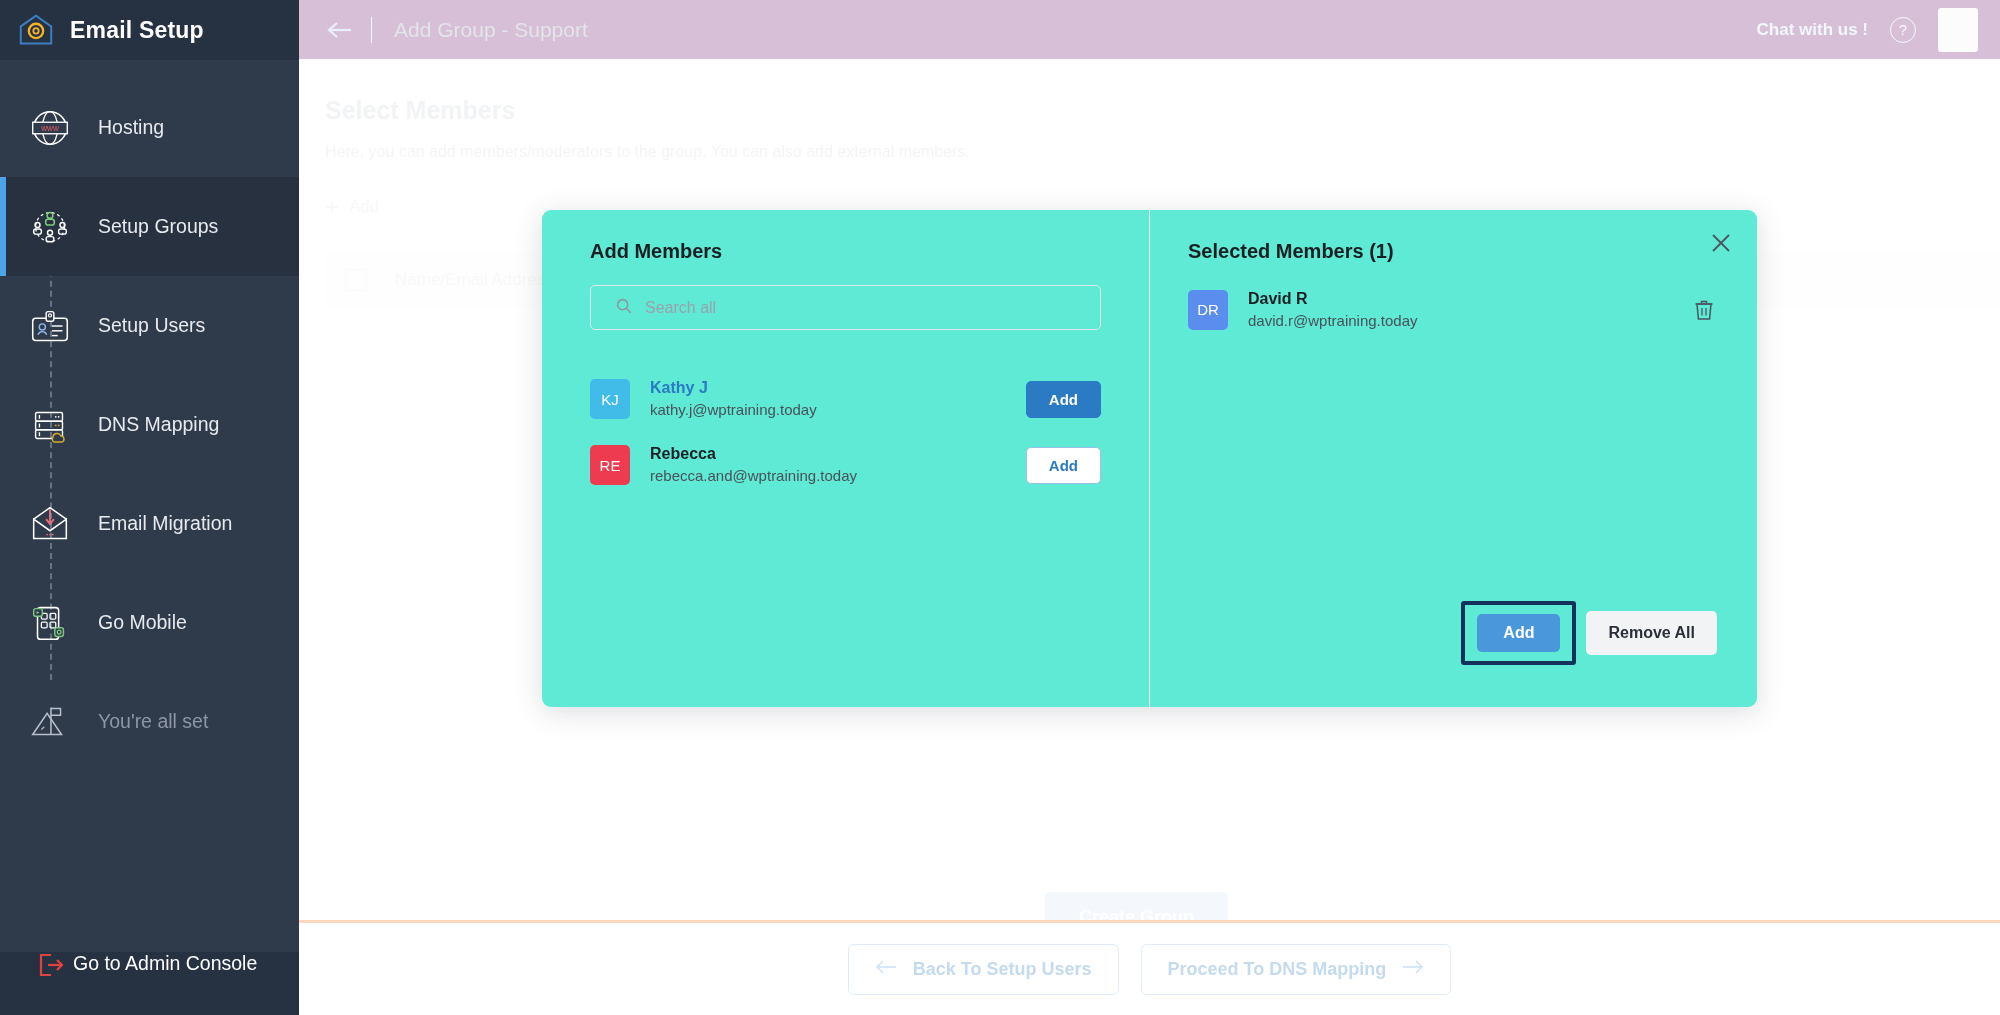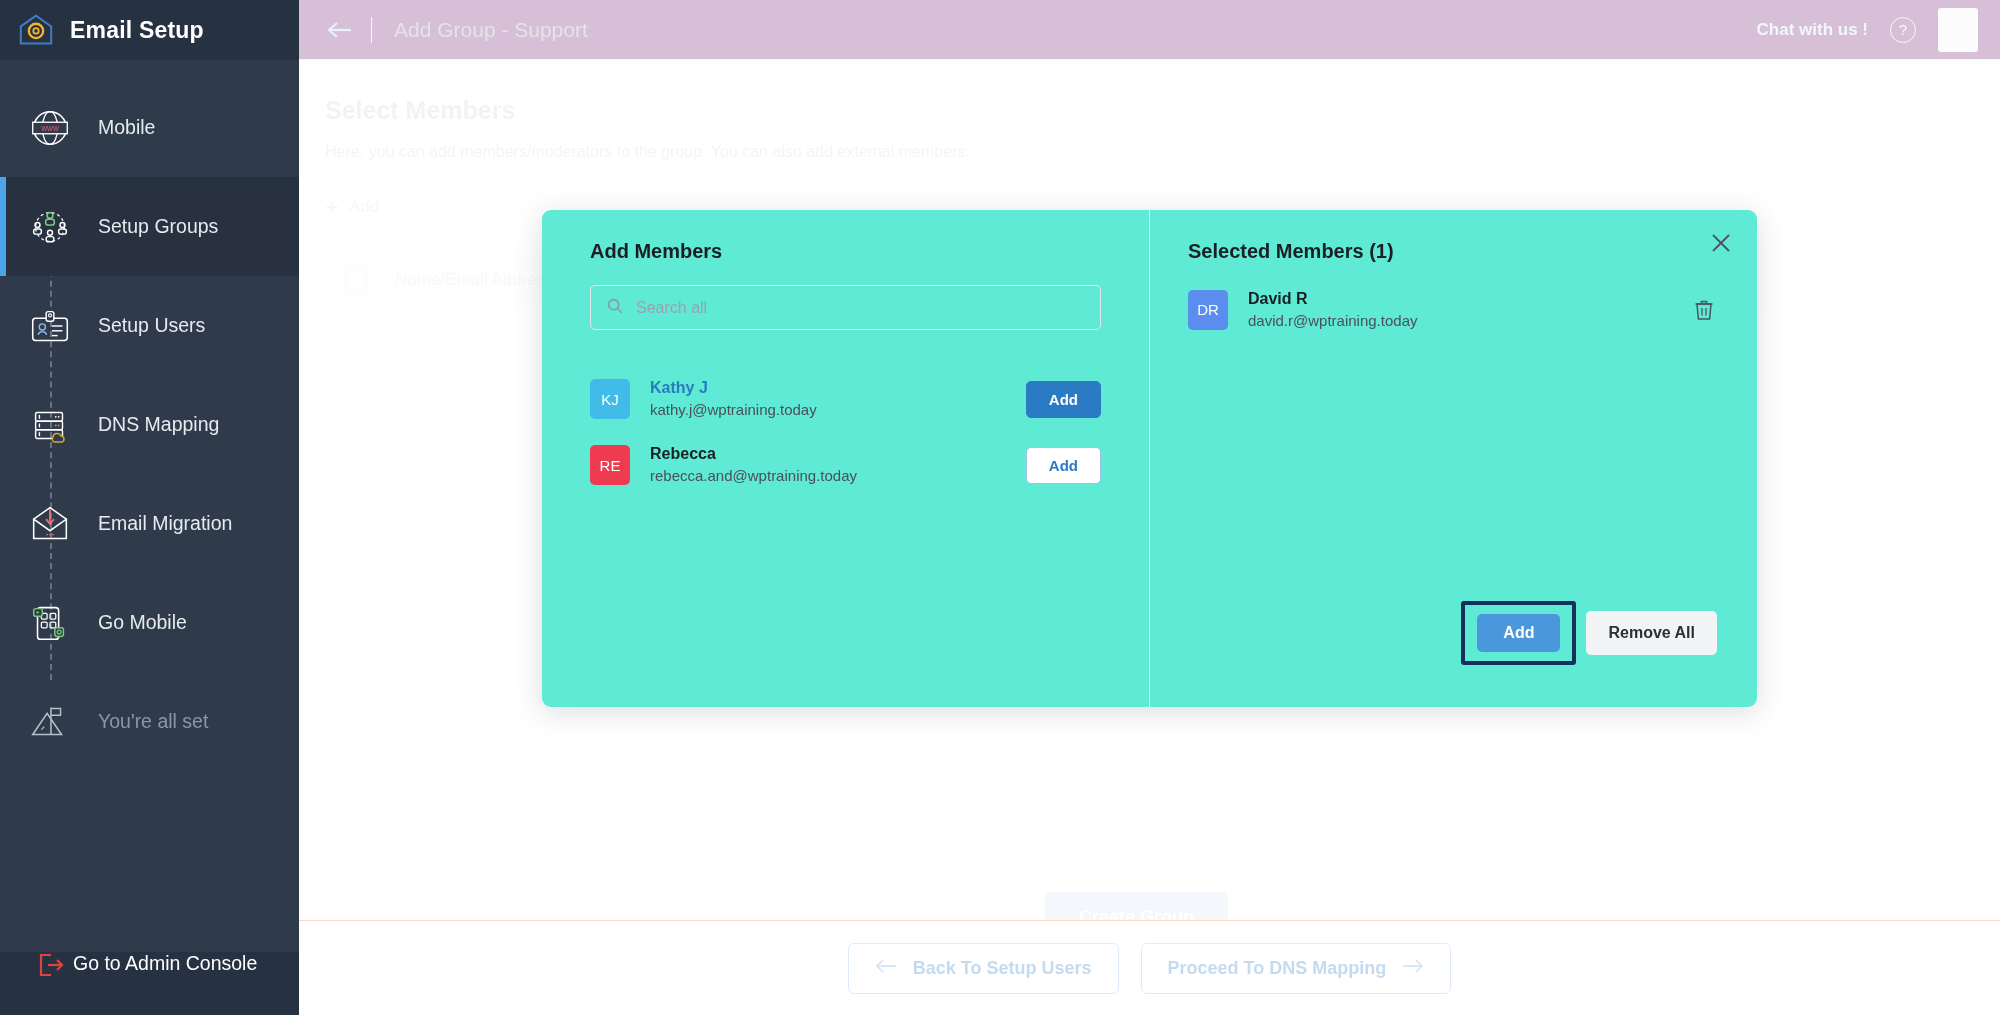--- a/index.html
+++ b/index.html
@@ -86,21 +86,21 @@
 
   .create-wrap { position: absolute; left: 0; top: 832px; width: 1675px; display: flex; justify-content: center; }
   .btn-create {
     background: #d6e5f7; color: #ffffff; border: none; border-radius: 5px;
     font-size: 18px; font-weight: bold; padding: 15px 34px; cursor: pointer;
     font-family: inherit;
   }
 
   .footer-bar {
     position: absolute; left: 0; right: 0; top: 920px; height: 95px;
-    border-top: 1px solid #f97316; background: #ffffff;
+    border-top: 3px solid #f97316; background: #ffffff;
     display: flex; align-items: center; justify-content: center; gap: 22px;
   }
   .btn-outline {
     border: 1.5px solid #8cb8e4; color: #2a7ac4; background: #ffffff;
     border-radius: 6px; font-size: 18px; font-weight: bold;
     padding: 14px 26px; cursor: pointer; display: flex; align-items: center; gap: 14px;
     font-family: inherit;
   }
 
   
@@ -109,21 +109,21 @@
     position: absolute; left: 542px; top: 210px; width: 1215px; height: 497px;
     background: #5eead4; border-radius: 9px; z-index: 30;
     box-shadow: 0 5px 28px rgba(40,50,70,.17);
     display: flex;
   }
   .modal-left { width: 608px; border-right: 1px solid #eef0f3; padding: 30px 48px 0 48px; position: relative; }
   .modal-right { flex: 1 1 auto; padding: 30px 40px 0 38px; position: relative; }
   .modal-h { font-size: 20px; font-weight: bold; color: #1b1f24; margin-bottom: 22px; }
   .search-box {
     height: 45px; border: 1.4px solid #e4e7eb; border-radius: 5px;
-    display: flex; align-items: center; gap: 12px; padding: 0 15px; margin-top: 16px;
+    display: flex; align-items: center; gap: 12px; padding: 0 24px; margin-top: 16px;
   }
   .search-box input {
     border: none; outline: none; font-size: 16px; color: #3b4350;
     font-family: inherit; width: 100%; background: transparent;
   }
   .search-box input::placeholder { color: #9aa2ad; }
 
   .mlist { margin-top: 36px; }
   .mrow { height: 66px; display: flex; align-items: center; gap: 20px; }
   .ava { width: 40px; height: 40px; border-radius: 5px; color: #fff; font-size: 15px;
@@ -181,21 +181,21 @@
       <div class="sb-item">
         <span class="ico">
           <svg viewBox="0 0 50 50" width="48" height="48">
             <circle cx="25" cy="25" r="17" fill="none" stroke="#fff" stroke-width="1.6"></circle>
             <ellipse cx="25" cy="25" rx="8" ry="17" fill="none" stroke="#fff" stroke-width="1.4"></ellipse>
             <line x1="8" y1="25" x2="42" y2="25" stroke="#fff" stroke-width="1.4"></line>
             <rect x="7" y="19" width="36" height="12" fill="#2f3a4b" stroke="#fff" stroke-width="1.4"></rect>
             <text x="25" y="28.5" font-size="8.5" fill="#e05a6a" text-anchor="middle" font-family="Liberation Sans, sans-serif">www</text>
           </svg>
         </span>
-        <span class="lbl">Mobile</span>
+        <span class="lbl">Hosting</span>
       </div>
 
       <div class="sb-item active">
         <span class="ico">
           <svg viewBox="0 0 50 50" width="48" height="48">
             <circle cx="25" cy="25" r="15" fill="none" stroke="#fff" stroke-width="1.3" stroke-dasharray="3 3"></circle>
             <circle cx="25" cy="13" r="3" fill="none" stroke="#7fc97f" stroke-width="1.6"></circle>
             <rect x="20.5" y="17" width="9" height="6" rx="2.4" fill="none" stroke="#7fc97f" stroke-width="1.6"></rect>
             <circle cx="12" cy="23" r="2.6" fill="none" stroke="#fff" stroke-width="1.5"></circle>
             <rect x="8" y="27" width="8" height="5.4" rx="2.2" fill="none" stroke="#fff" stroke-width="1.5"></rect>

